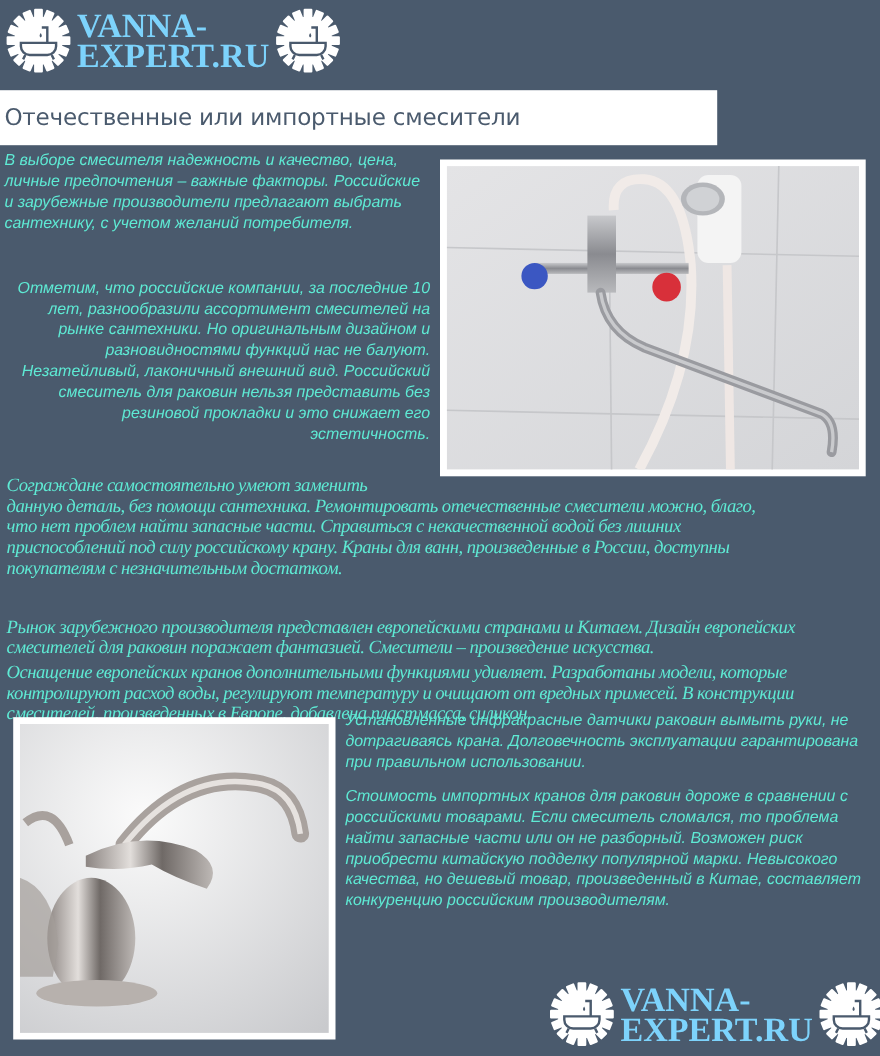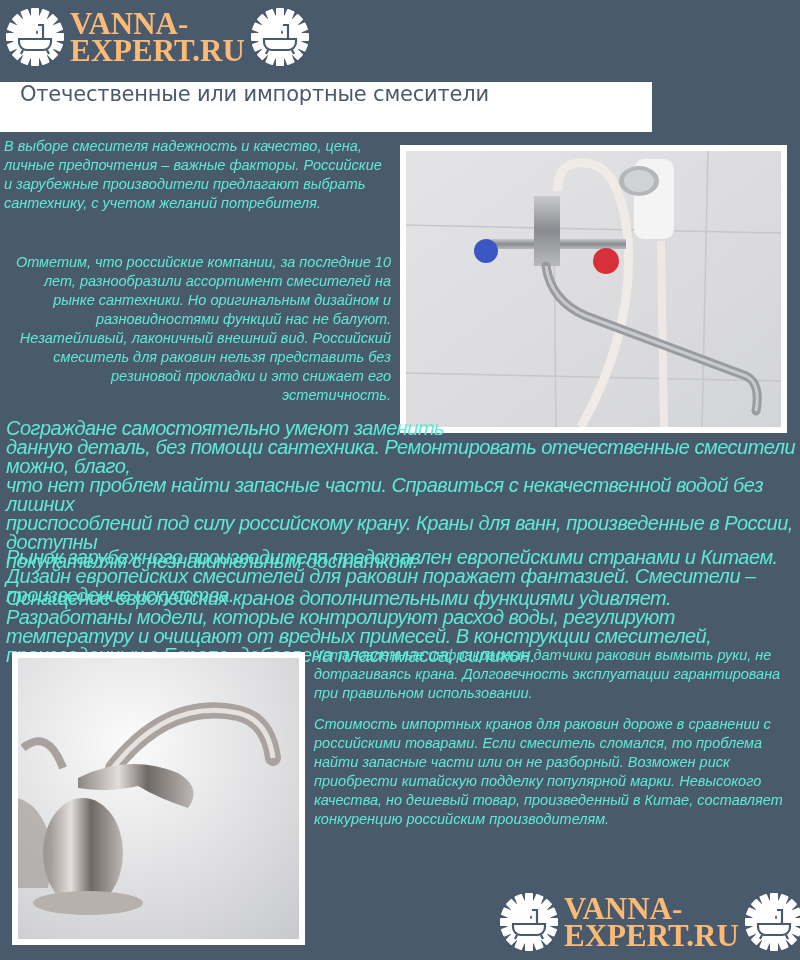--- a/index.html
+++ b/index.html
@@ -5,39 +5,39 @@
   html, body { margin: 0; padding: 0; }
   body {
     width: 800px; height: 960px; overflow: hidden; position: relative;
     background: #4a5a6d;
     font-family: "Liberation Sans", "DejaVu Sans", sans-serif;
   }
   .logo { position: absolute; display: flex; align-items: center; }
   .logo .gear { width: 62px; height: 62px; }
   .logo .brand {
     font-family: "Liberation Serif", "DejaVu Serif", serif;
-    font-weight: bold; color: #fdba74; font-size: 31px; line-height: 27px;
+    font-weight: bold; color: #7dd3fc; font-size: 31px; line-height: 27px;
     margin: 0 4px;
   }
   .logo-top { left: 4px; top: 6px; }
   .logo-bottom { left: 498px; top: 891px; }
   .title-bar {
     position: absolute; left: 0; top: 82px; width: 652px; height: 50px;
-    background: #ffffff; box-sizing: border-box; padding-left: 20px;
-    display: flex; 
+    background: #ffffff; box-sizing: border-box; padding-left: 4px;
+    display: flex; align-items: center;
   }
   .title-bar h1 {
     margin: 0; font-size: 21px; font-weight: normal; color: #4a5a6d;
     font-family: "DejaVu Sans", sans-serif; letter-spacing: -0.2px;
   }
   .para {
     position: absolute; color: #5eead4; font-style: italic;
     font-size: 14.5px; line-height: 19px; margin: 0;
   }
-  .para.narrow { font-family: Liberation Sans, sans-serif; font-size: 20px; letter-spacing: -0.5px; }
+  .para.narrow { font-family: Liberation Serif, serif; font-size: 17px; letter-spacing: -0.5px; margin-top: 12px; }
   .photo {
     position: absolute; background: #ffffff; box-sizing: border-box; padding: 6px;
   }
   .photo .inner { width: 100%; height: 100%; position: relative; overflow: hidden; }
   .photo1 { left: 400px; top: 145px; width: 387px; height: 288px; }
   .photo2 { left: 12px; top: 652px; width: 293px; height: 293px; }
 </style>
 </head>
 <body>
 

